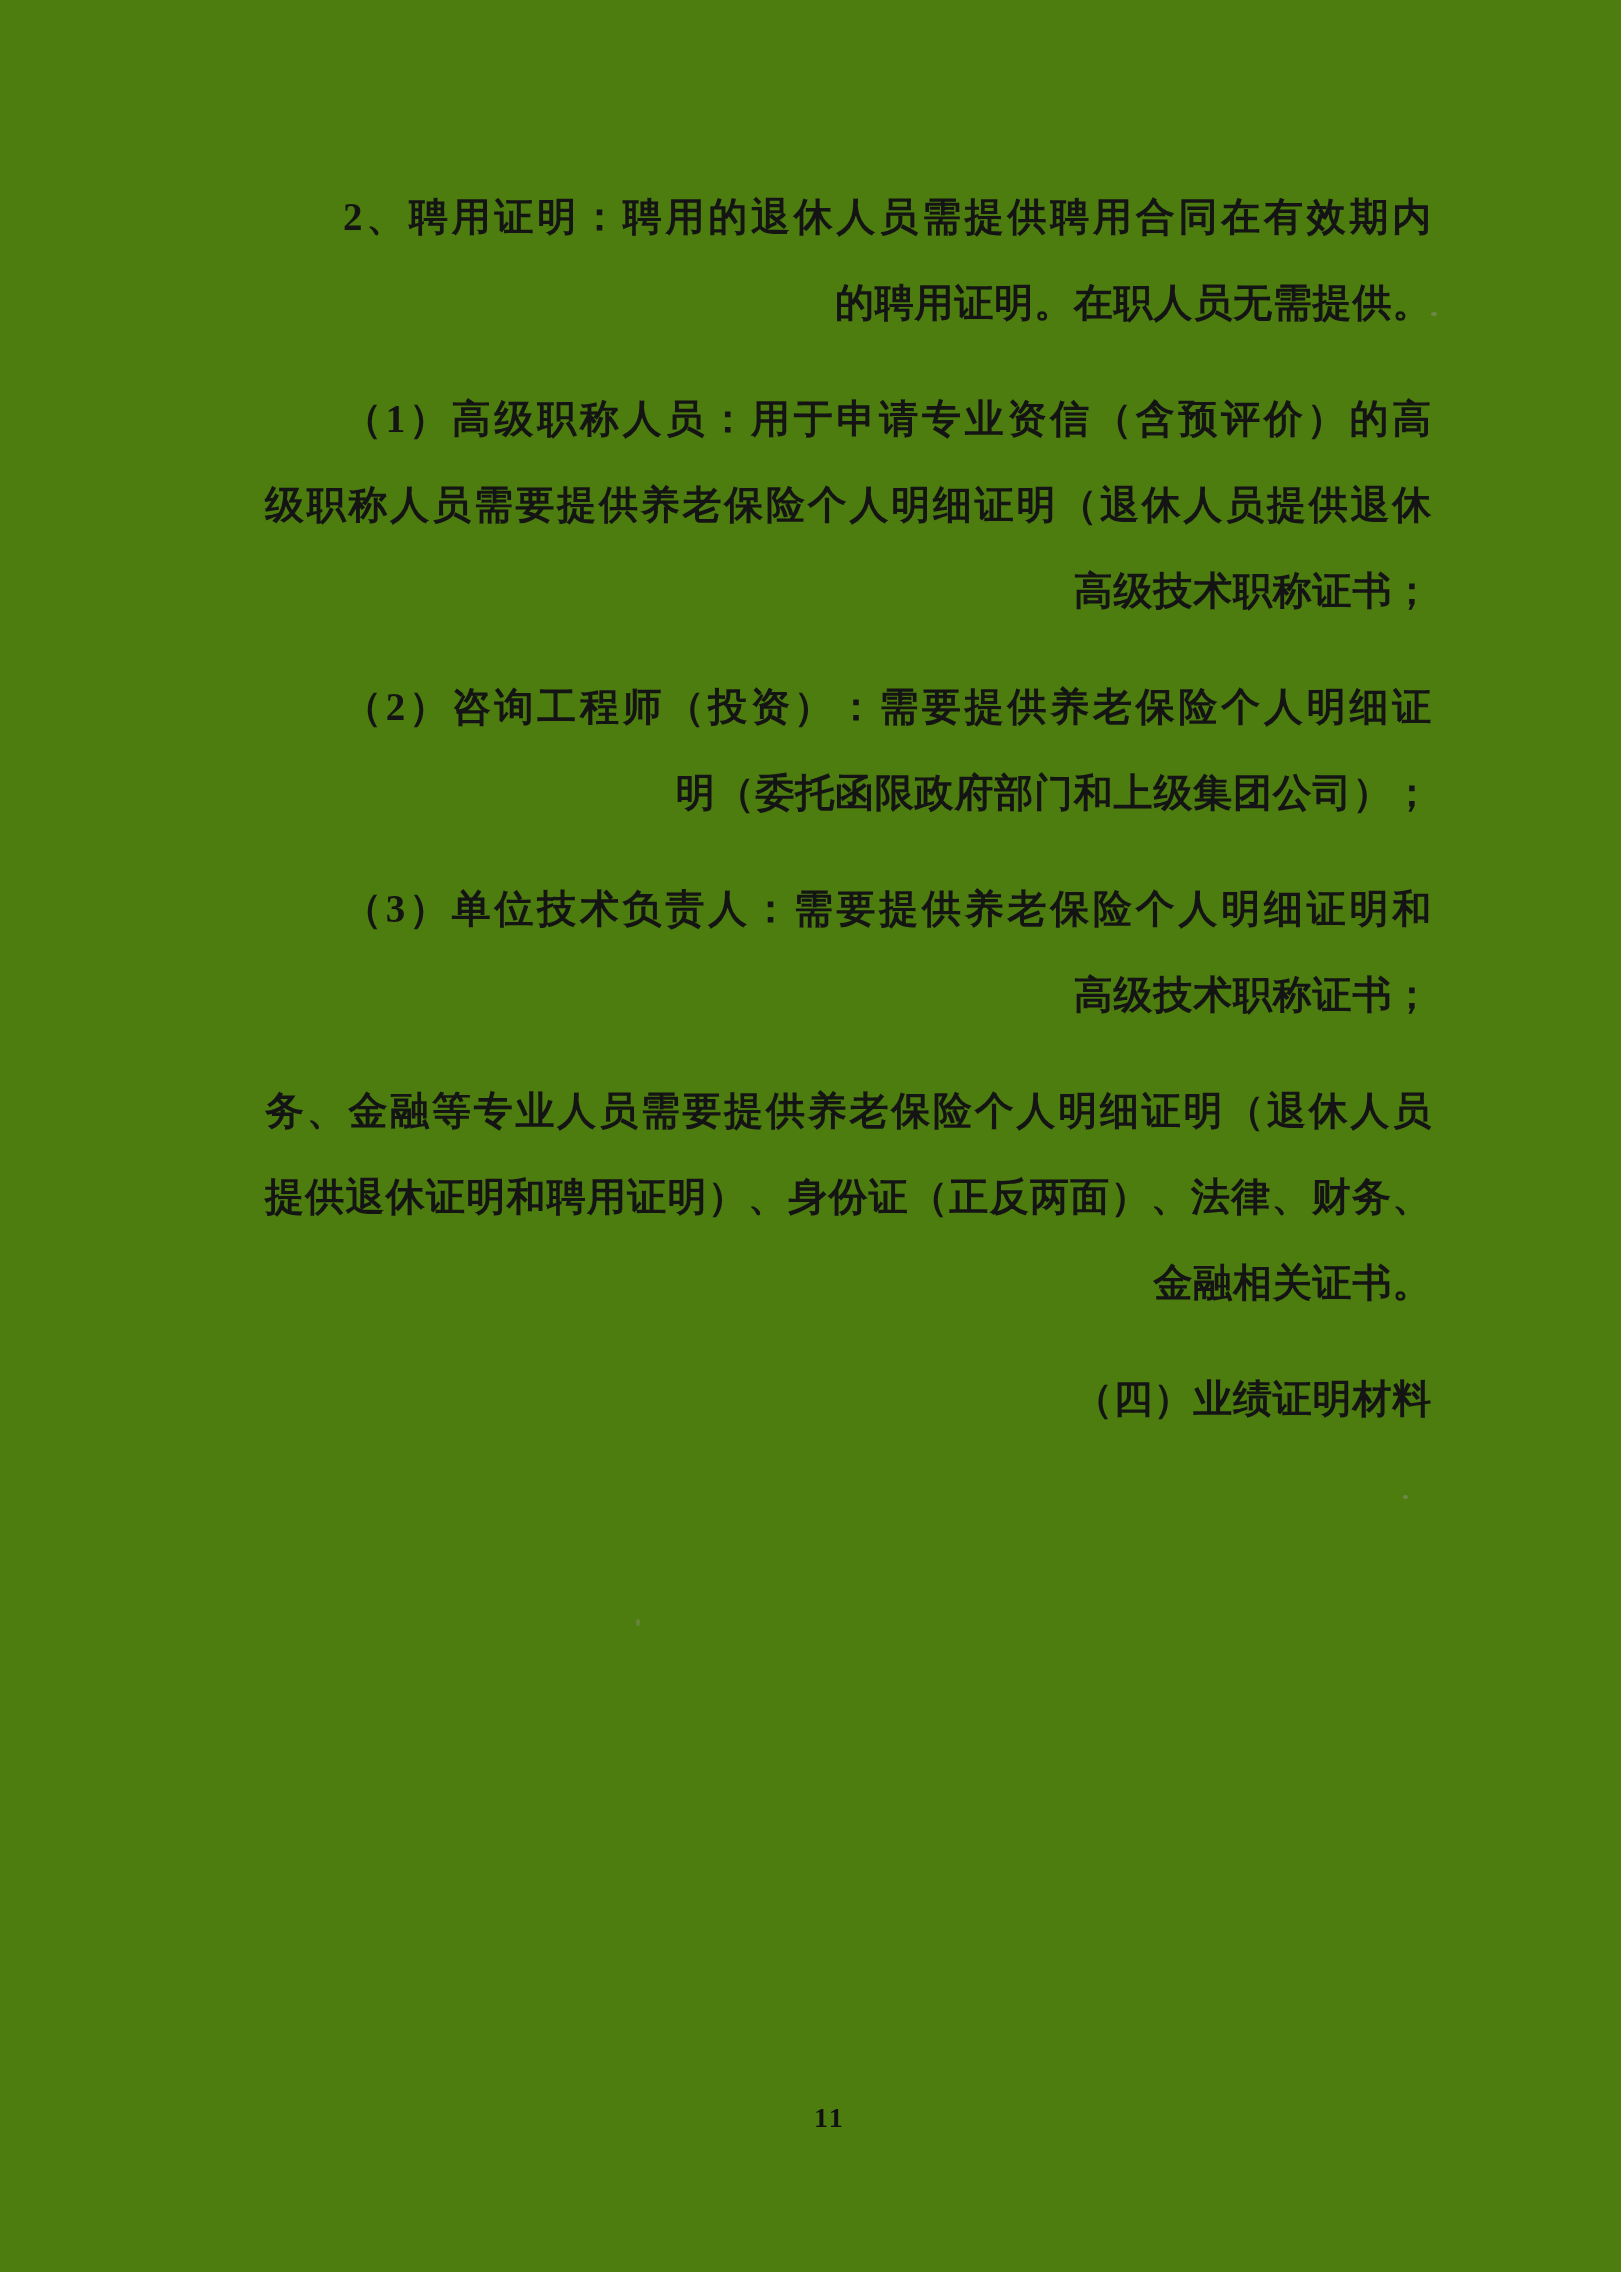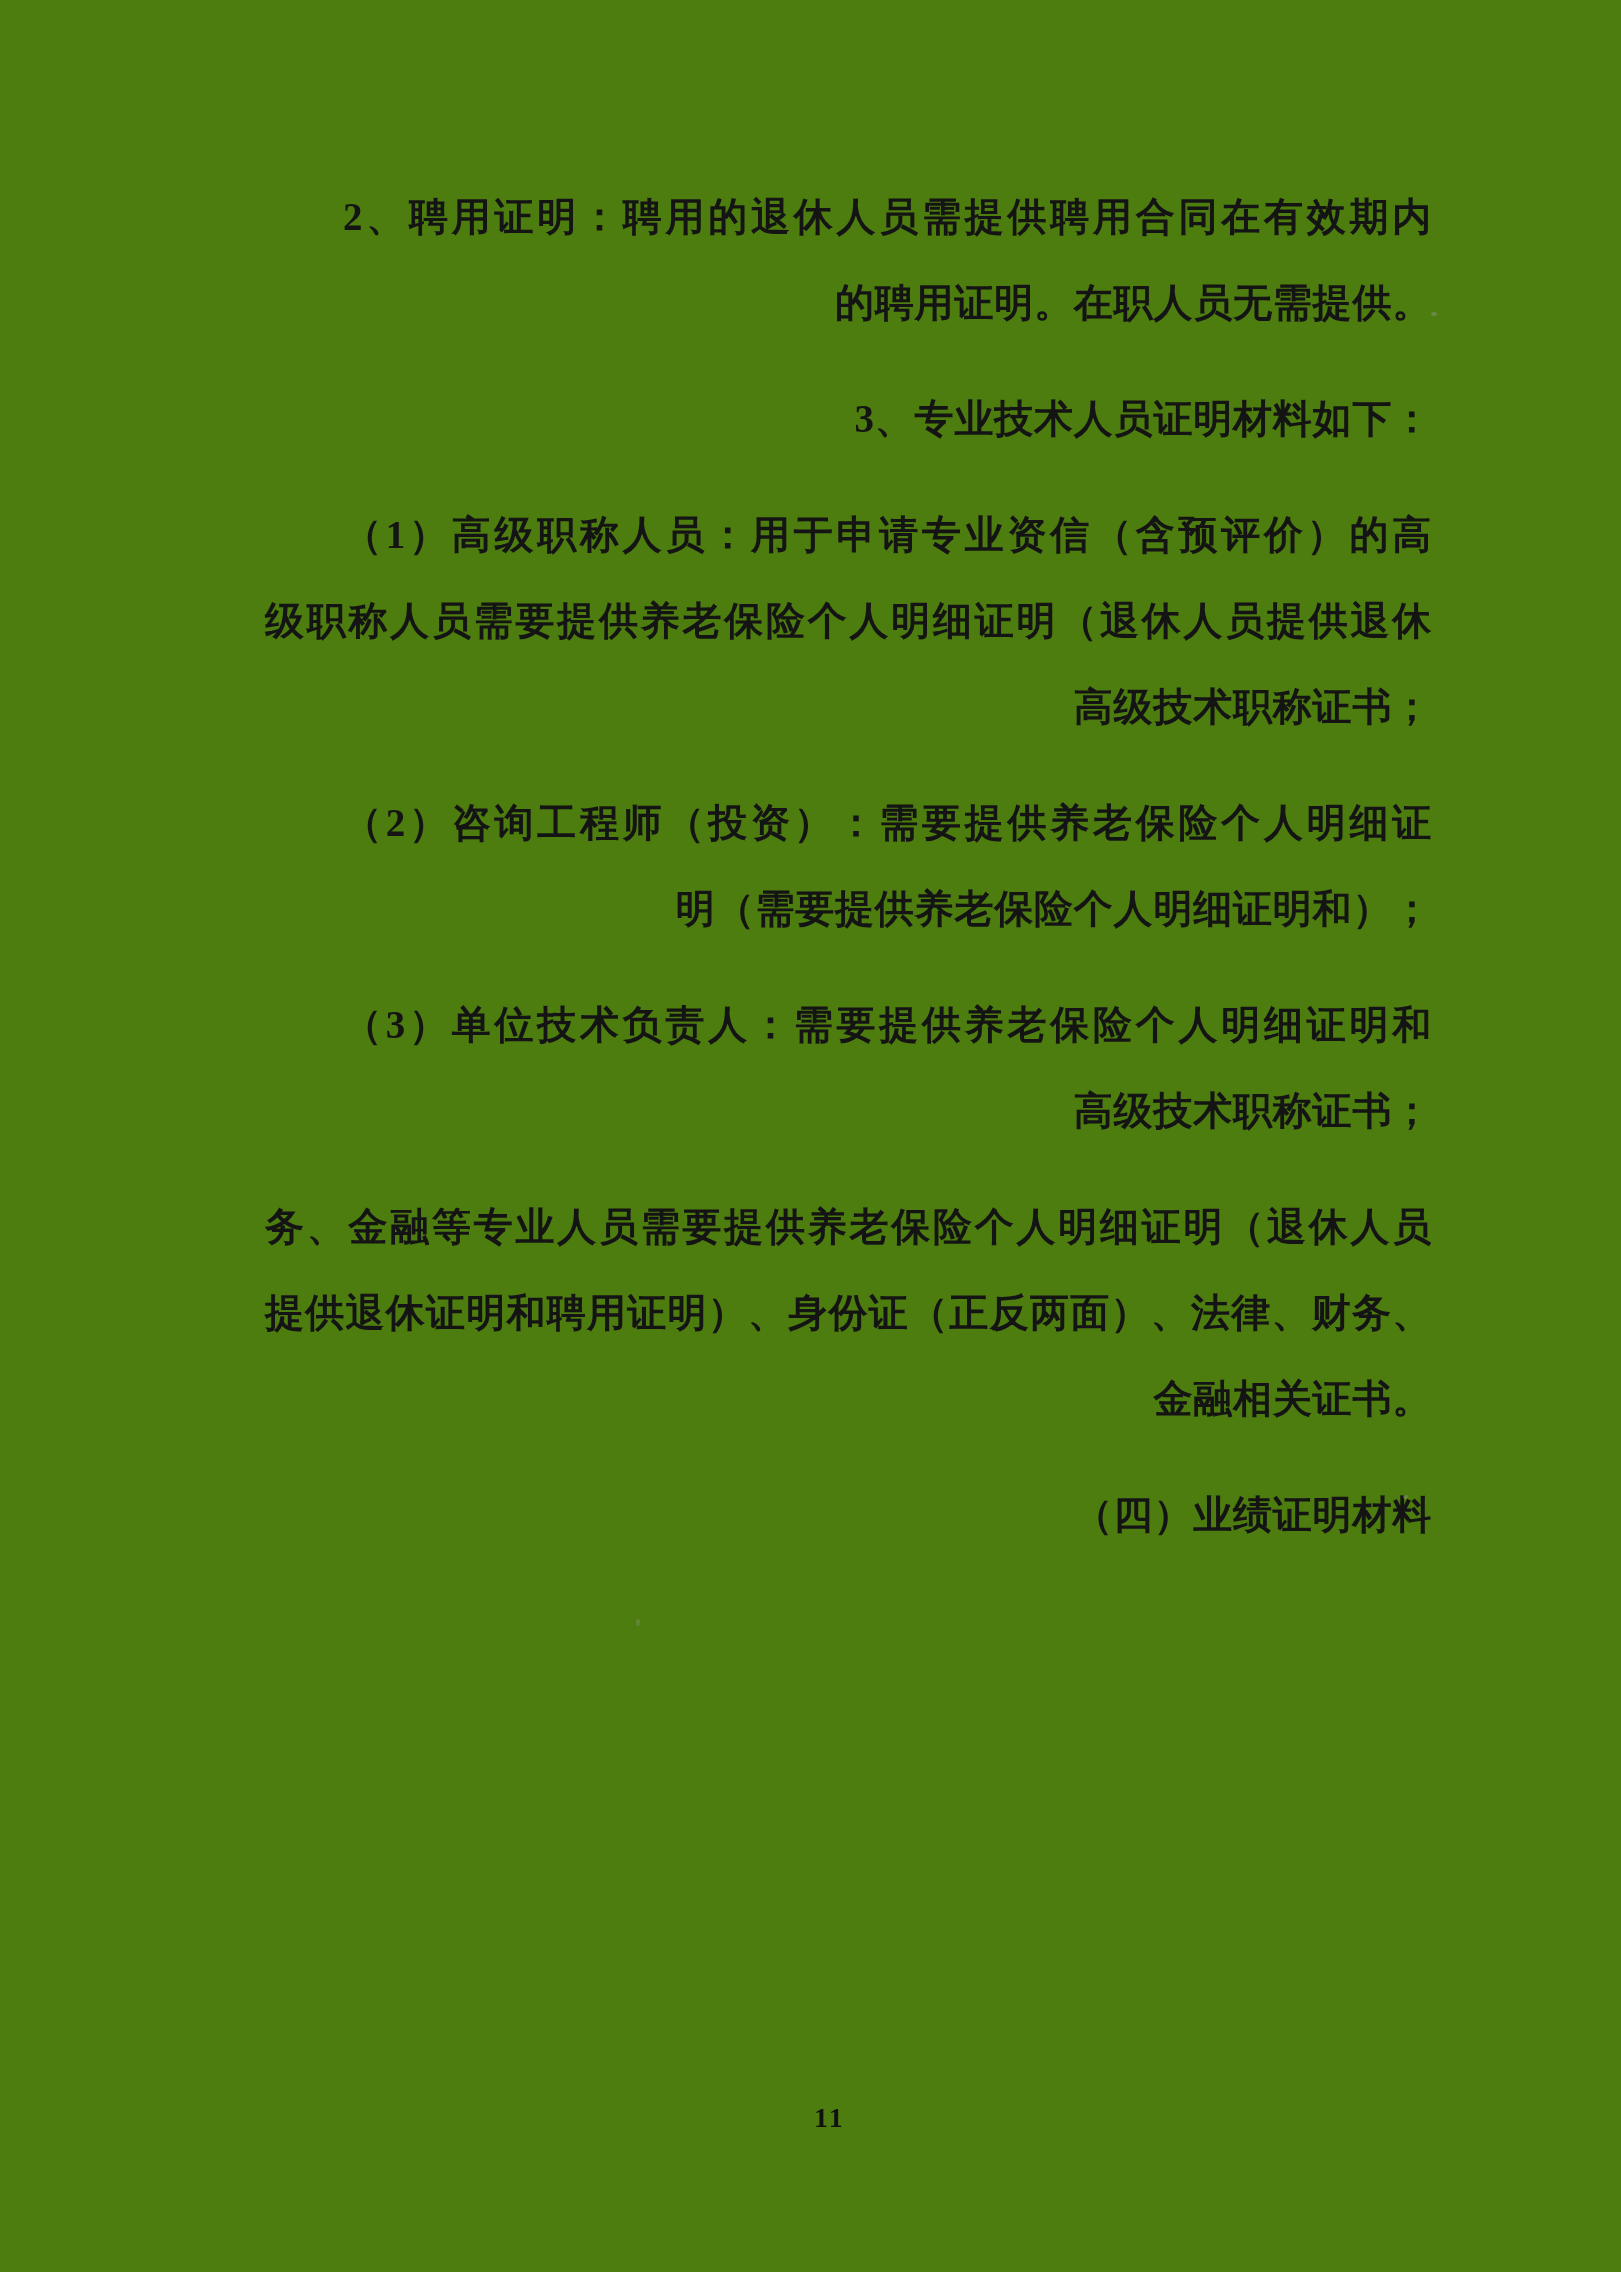--- a/index.html
+++ b/index.html
@@ -67,30 +67,27 @@
 </head>
 <body>
 
 <div class="page">
   <div class="content" id="content">
       <p class="para">
         <span class="line first full">2、聘用证明：聘用的退休人员需提供聘用合同在有效期内</span>
         <span class="line">的聘用证明。在职人员无需提供。</span>
       </p>
       <p class="para">
-        <span class="line first">3、专业技术人员证明材料如下：</span>
-      </p>
-      <p class="para">
         <span class="line first full">（1）高级职称人员：用于申请专业资信（含预评价）的高</span>
         <span class="line full">级职称人员需要提供养老保险个人明细证明（退休人员提供退休</span>
         <span class="line">高级技术职称证书；</span>
       </p>
       <p class="para">
         <span class="line first full">（2）咨询工程师（投资）：需要提供养老保险个人明细证</span>
-        <span class="line">明（需要提供养老保险个人明细证明和）；</span>
+        <span class="line">明（委托函限政府部门和上级集团公司）；</span>
       </p>
       <p class="para">
         <span class="line first full">（3）单位技术负责人：需要提供养老保险个人明细证明和</span>
         <span class="line">高级技术职称证书；</span>
       </p>
       <p class="para">
         <span class="line full">务、金融等专业人员需要提供养老保险个人明细证明（退休人员</span>
         <span class="line full">提供退休证明和聘用证明）、身份证（正反两面）、法律、财务、</span>
         <span class="line">金融相关证书。</span>
       </p>

